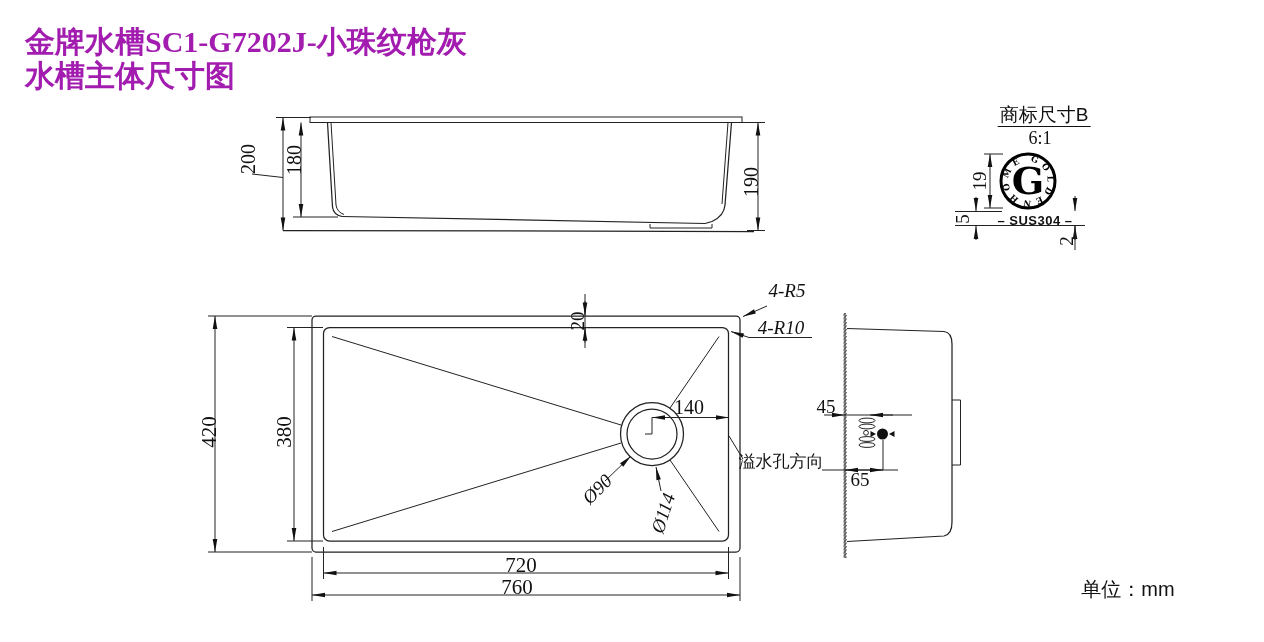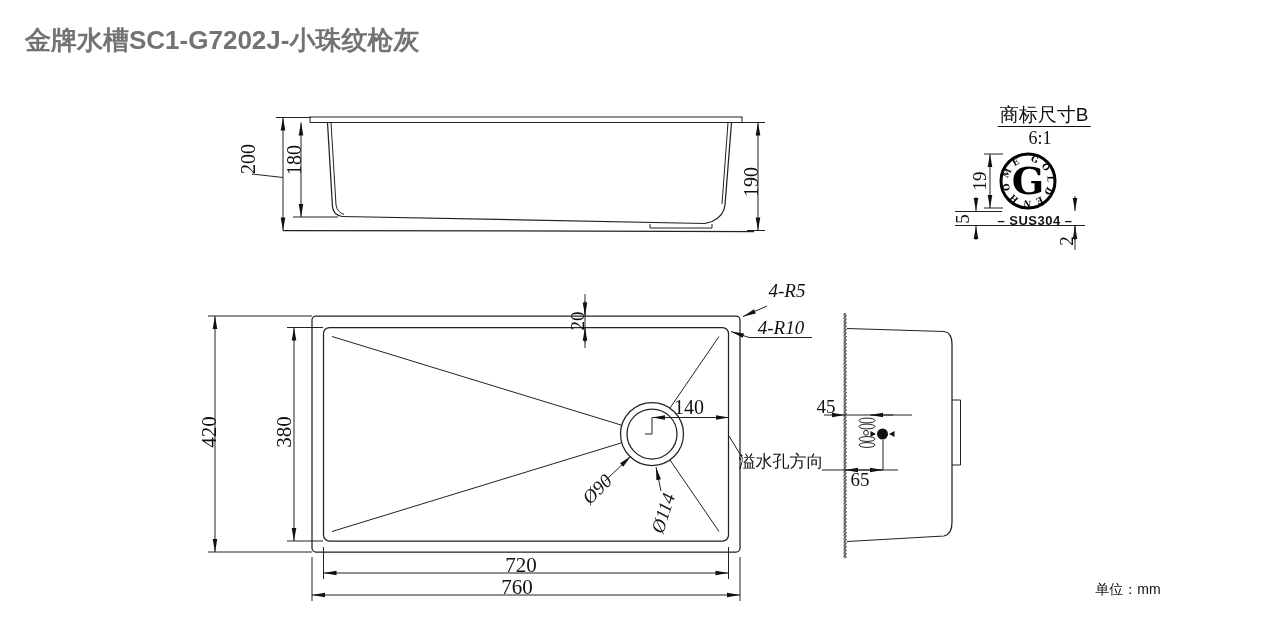--- a/index.html
+++ b/index.html
@@ -12,25 +12,25 @@
   .tx{fill:#000;stroke:none;font-family:"DejaVu Serif","Liberation Serif",serif;}
   .lbl{position:absolute;transform:translate(-50%,-50%);font-size:20px;line-height:1;
        white-space:nowrap;color:#111;}
   .rot{transform:translate(-50%,-50%) rotate(-90deg);}
   .r45{transform:translate(-50%,-50%) rotate(-45deg);}
   .r72{transform:translate(-50%,-50%) rotate(-72deg);}
   .it{font-style:italic;}
   .sm{font-size:19px;}
   .big{font-size:21px;}
   .cjk{font-family:"Liberation Sans",sans-serif;}
-  .title{position:absolute;left:25px;font-family:Liberation Sans, sans-serif;
-         font-weight:700;font-size:26px;color:#737373;line-height:1;white-space:nowrap;}
+  .title{position:absolute;left:25px;font-family:Liberation Serif, serif;
+         font-weight:700;font-size:30px;color:#a21caf;line-height:1;white-space:nowrap;}
   .tmhead{font-size:19px;border-bottom:1.5px solid #111;padding:0 2px 2px 2px;}
   .sus{font-family:"Liberation Sans",sans-serif;font-weight:700;font-size:13px;letter-spacing:.5px;}
-  .unit{font-size:14px;}
+  .unit{font-size:20px;}
 </style>
 </head>
 <body>
 
 <div id="canvas">
 
   <svg id="linework" width="1264" height="642" viewBox="0 0 1264 642">
     <defs>
       <marker id="mE" viewBox="0 0 14 6" refX="13.5" refY="3" markerWidth="14" markerHeight="6" orient="auto" markerUnits="userSpaceOnUse">
         <path d="M13.5,3 L0.5,0.7 L0.5,5.3 Z" fill="#111"></path>
@@ -141,20 +141,21 @@
         <line class="ln" x1="824" y1="415" x2="845" y2="415" marker-end="url(#mE)"></line>
         <line class="ln" x1="893" y1="415" x2="870" y2="415" marker-end="url(#mE)"></line>
         <line class="ln" x1="883" y1="440" x2="883" y2="470"></line>
         <line class="ln" x1="822" y1="470" x2="898" y2="470"></line>
         <line class="ln" x1="845" y1="470" x2="883" y2="470" marker-start="url(#mS)" marker-end="url(#mE)"></line>
       </g>
     </g>
   </svg>
 
   <div class="title" style="top:27px;">金牌水槽SC1-G7202J-小珠纹枪灰</div>
+  <div class="title" style="top:61px;">水槽主体尺寸图</div>
 
   <div class="lbl rot" style="left:248px;top:159px;">200</div>
   <div class="lbl rot" style="left:294px;top:160px;">180</div>
   <div class="lbl rot" style="left:751px;top:182px;">190</div>
 
   <div class="lbl cjk tmhead" style="left:1044px;top:116px;">商标尺寸B</div>
   <div class="lbl" style="left:1040px;top:138px;font-size:18px;">6:1</div>
   <div class="lbl rot sm" style="left:979px;top:181px;">19</div>
   <div class="lbl rot sm" style="left:962px;top:219px;">5</div>
   <div class="lbl rot sm" style="left:1066px;top:241px;">2</div>

